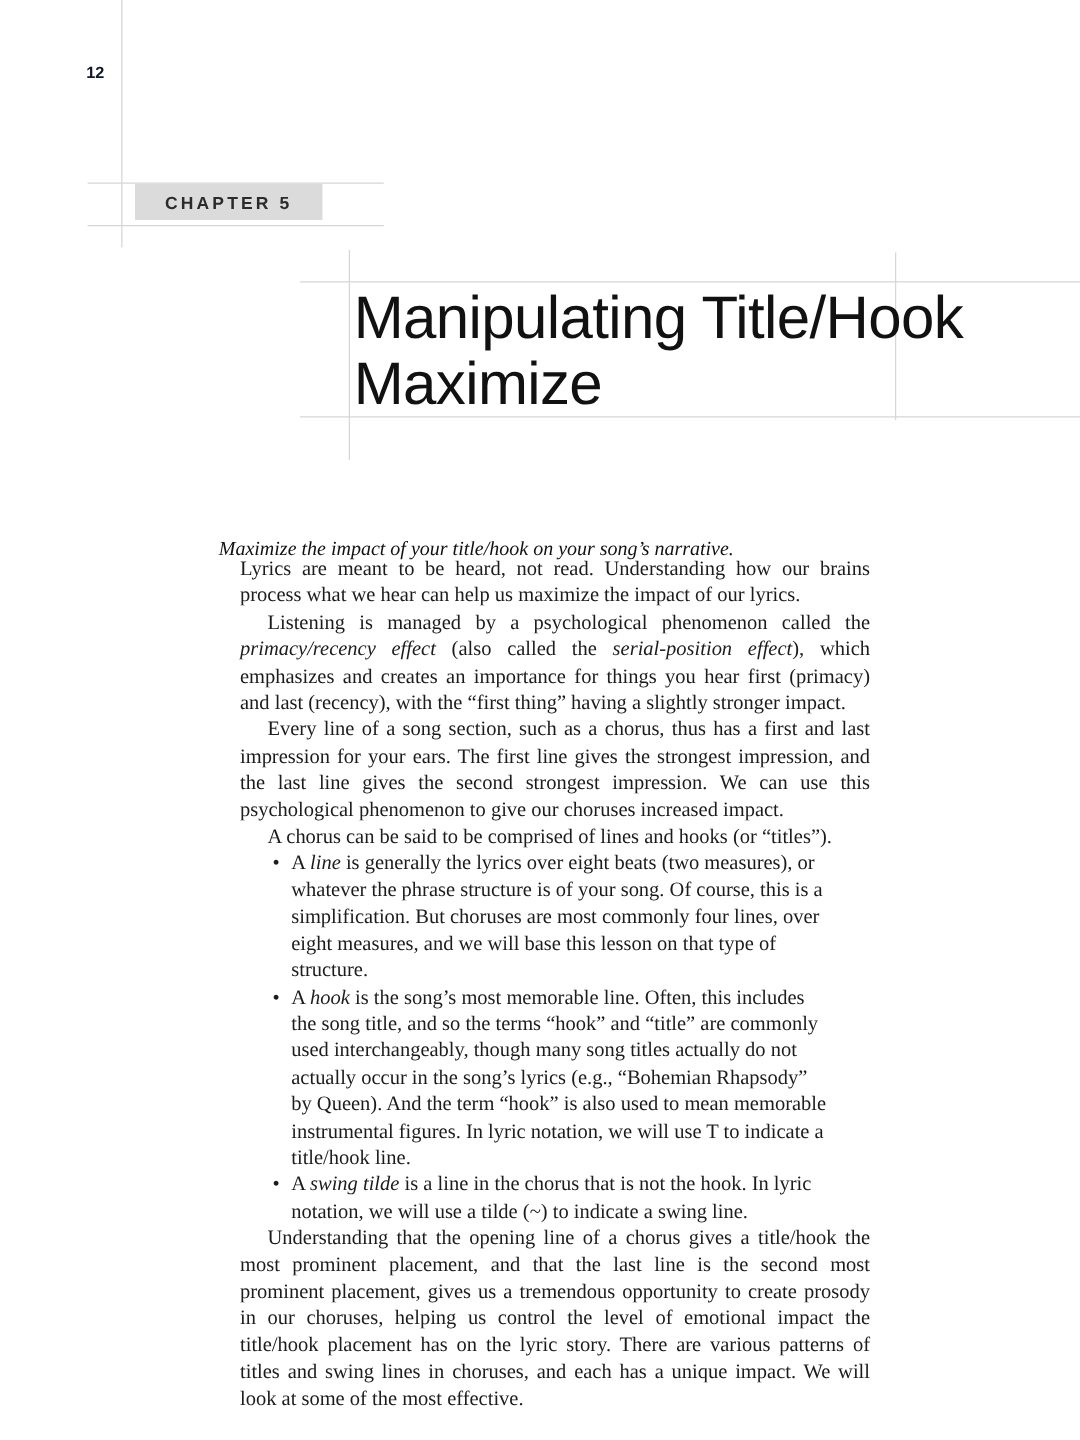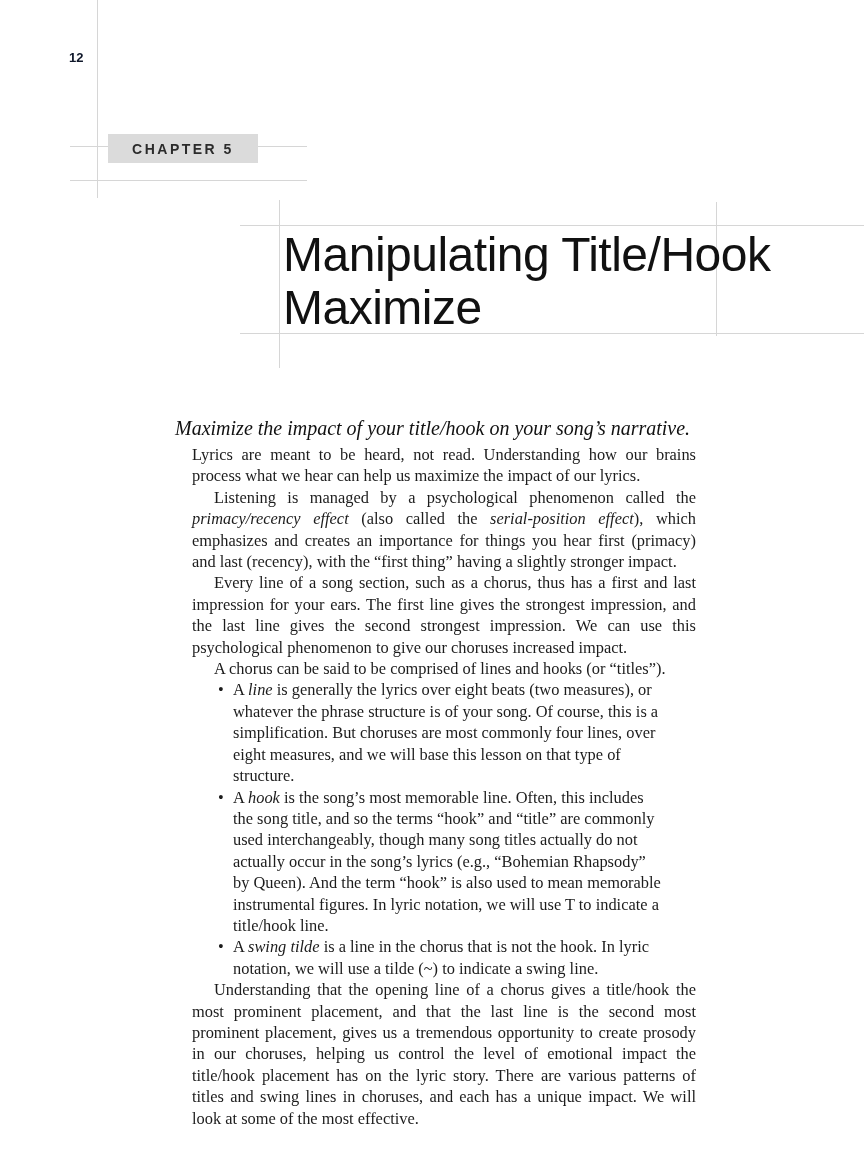--- a/index.html
+++ b/index.html
@@ -30,21 +30,21 @@
     top: 50px;
     font-family: "Liberation Sans", sans-serif;
     font-weight: bold;
     font-size: 13px;
     color: #0f172a;
   }
 
   .chapter-box {
     position: absolute;
     left: 108px;
-    top: 134px;
+    top: 147px;
     width: 150px;
     height: 29px;
     background: #dbdbdb;
     display: flex;
     align-items: center;
     justify-content: center;
   }
   .chapter-label {
     font-family: "Liberation Sans", sans-serif;
     font-weight: bold;
@@ -62,25 +62,25 @@
     font-weight: 400;
     font-size: 48px;
     line-height: 53px;
     letter-spacing: -0.5px;
     color: #111111;
   }
 
   .lede {
     position: absolute;
     left: 175px;
-    top: 417px;
+    top: 431px;
     width: 540px;
     font-family: "Liberation Serif", serif;
     font-style: italic;
-    font-size: 20px;
+    font-size: 16px;
     color: #111111;
   }
 
   .body-column {
     position: absolute;
     left: 192px;
     top: 444px;
     width: 504px;
     font-size: 16.4px;
     line-height: 21.4px;

